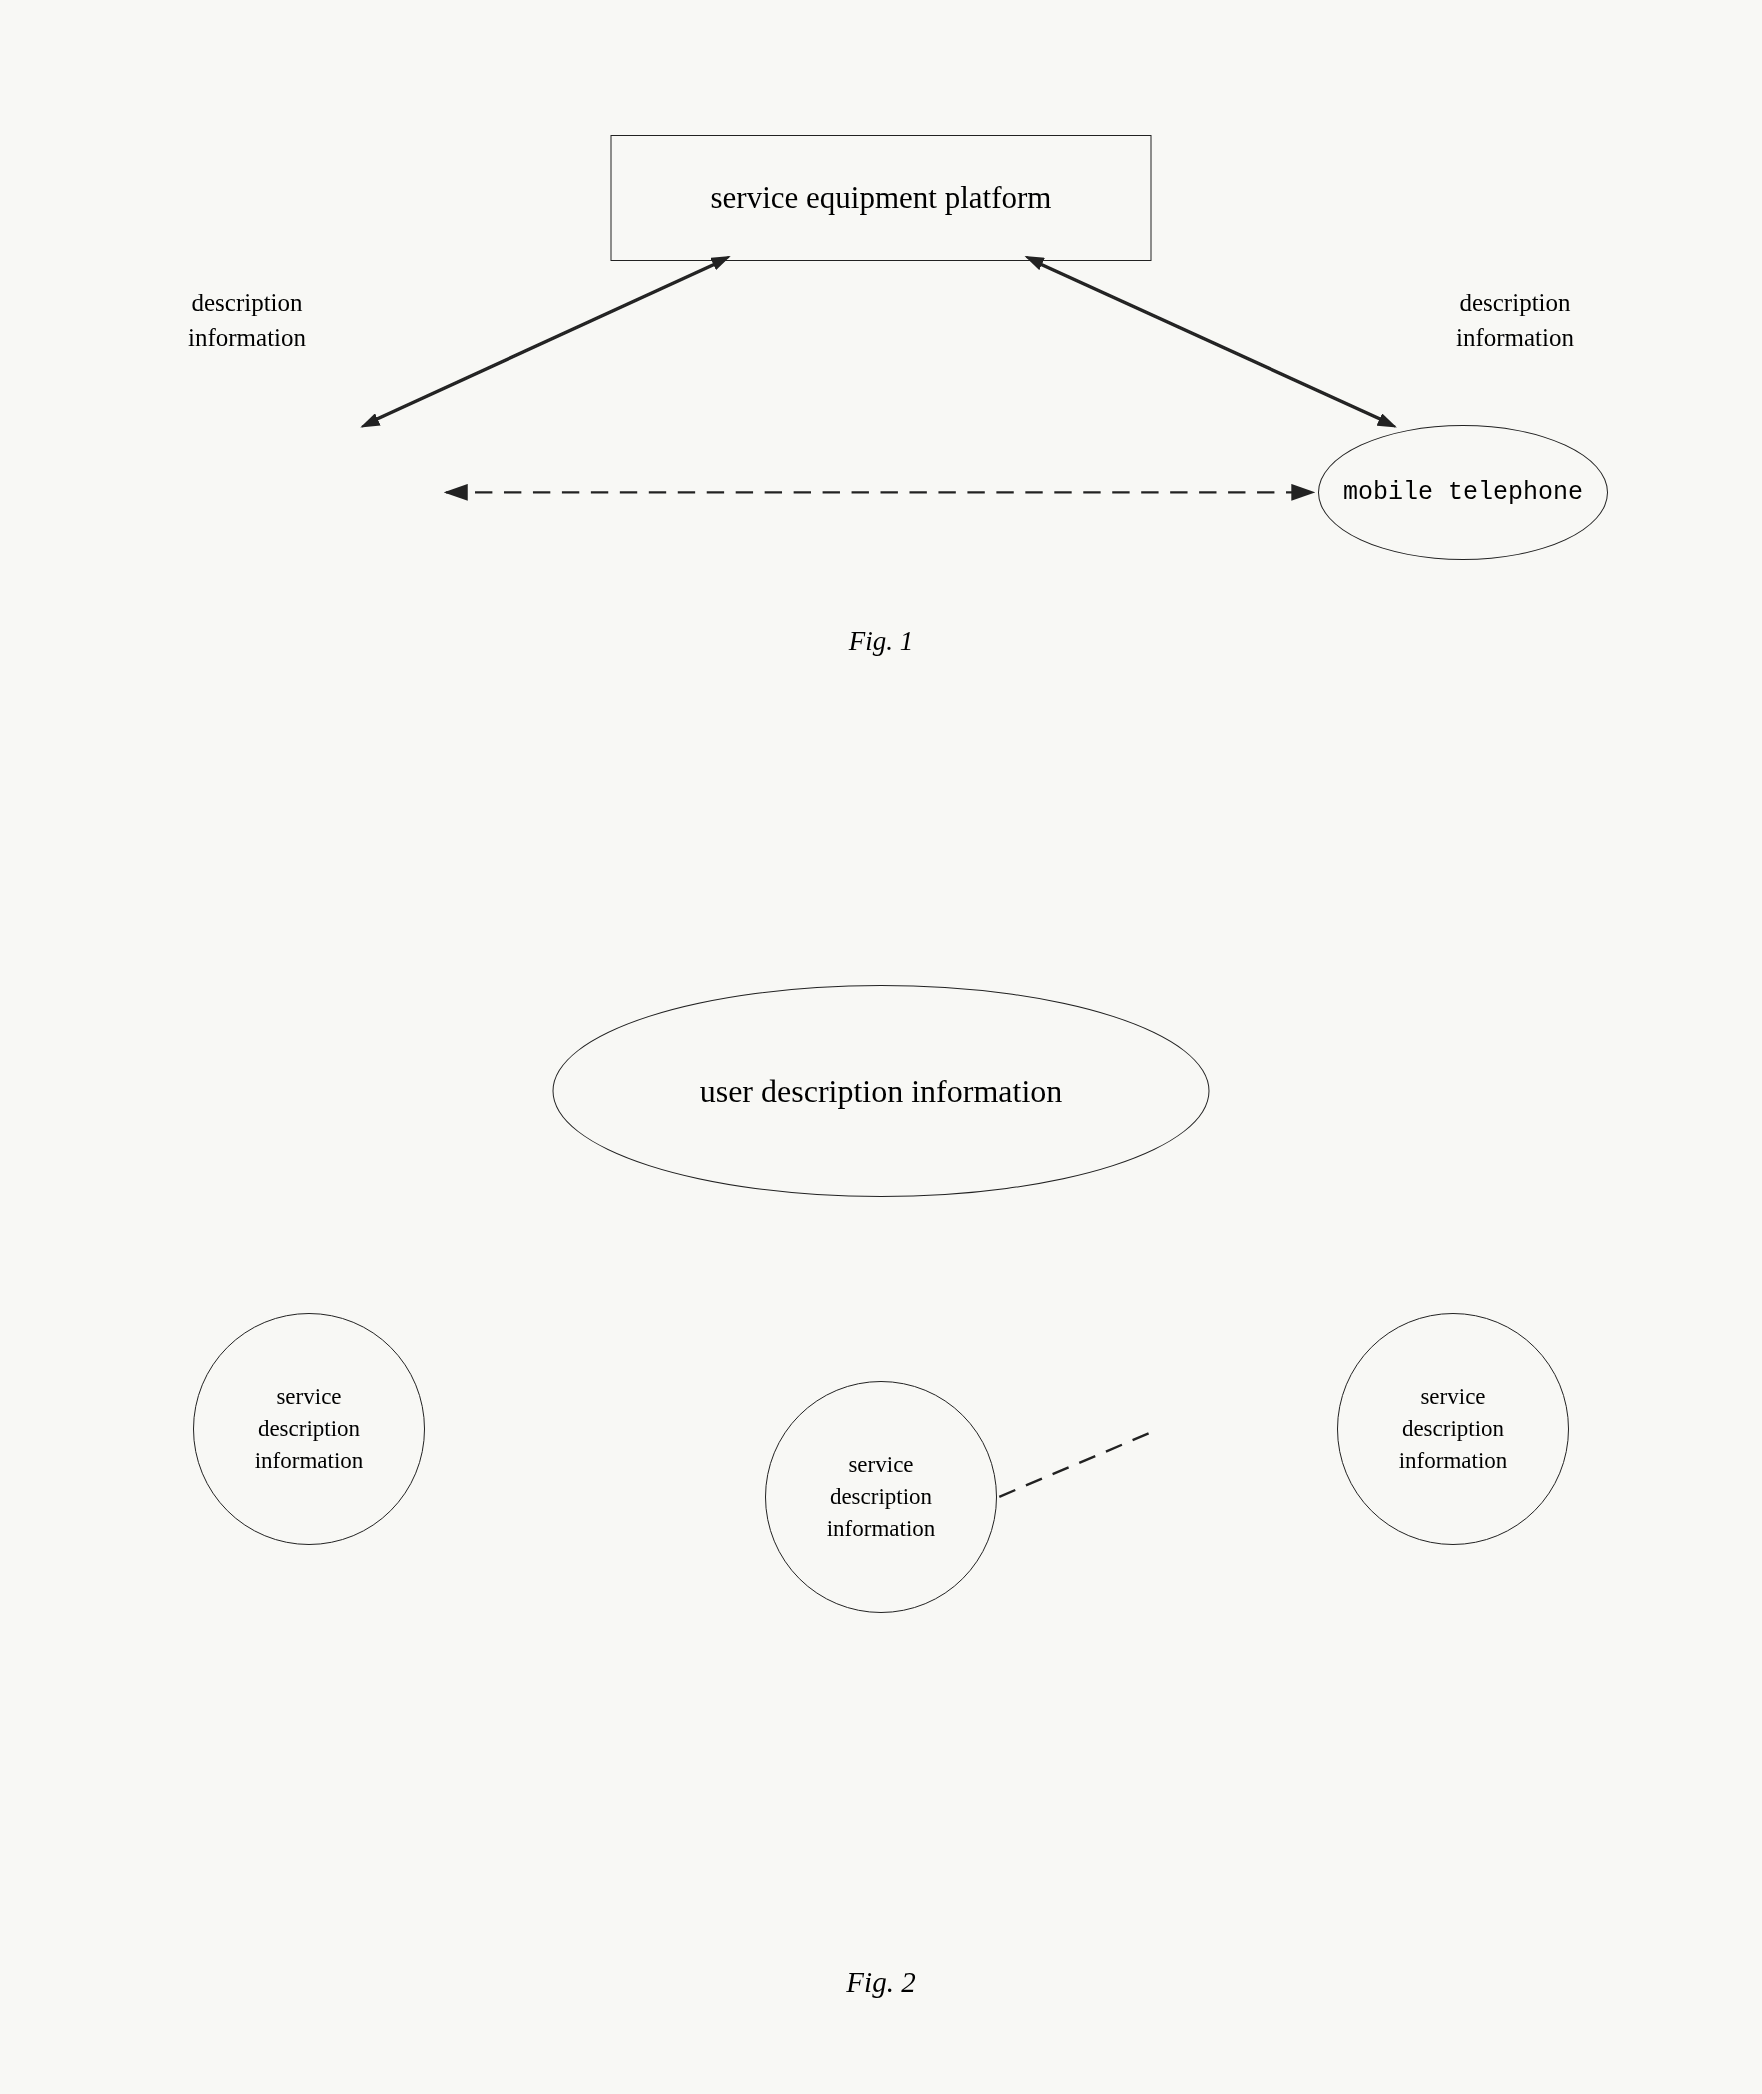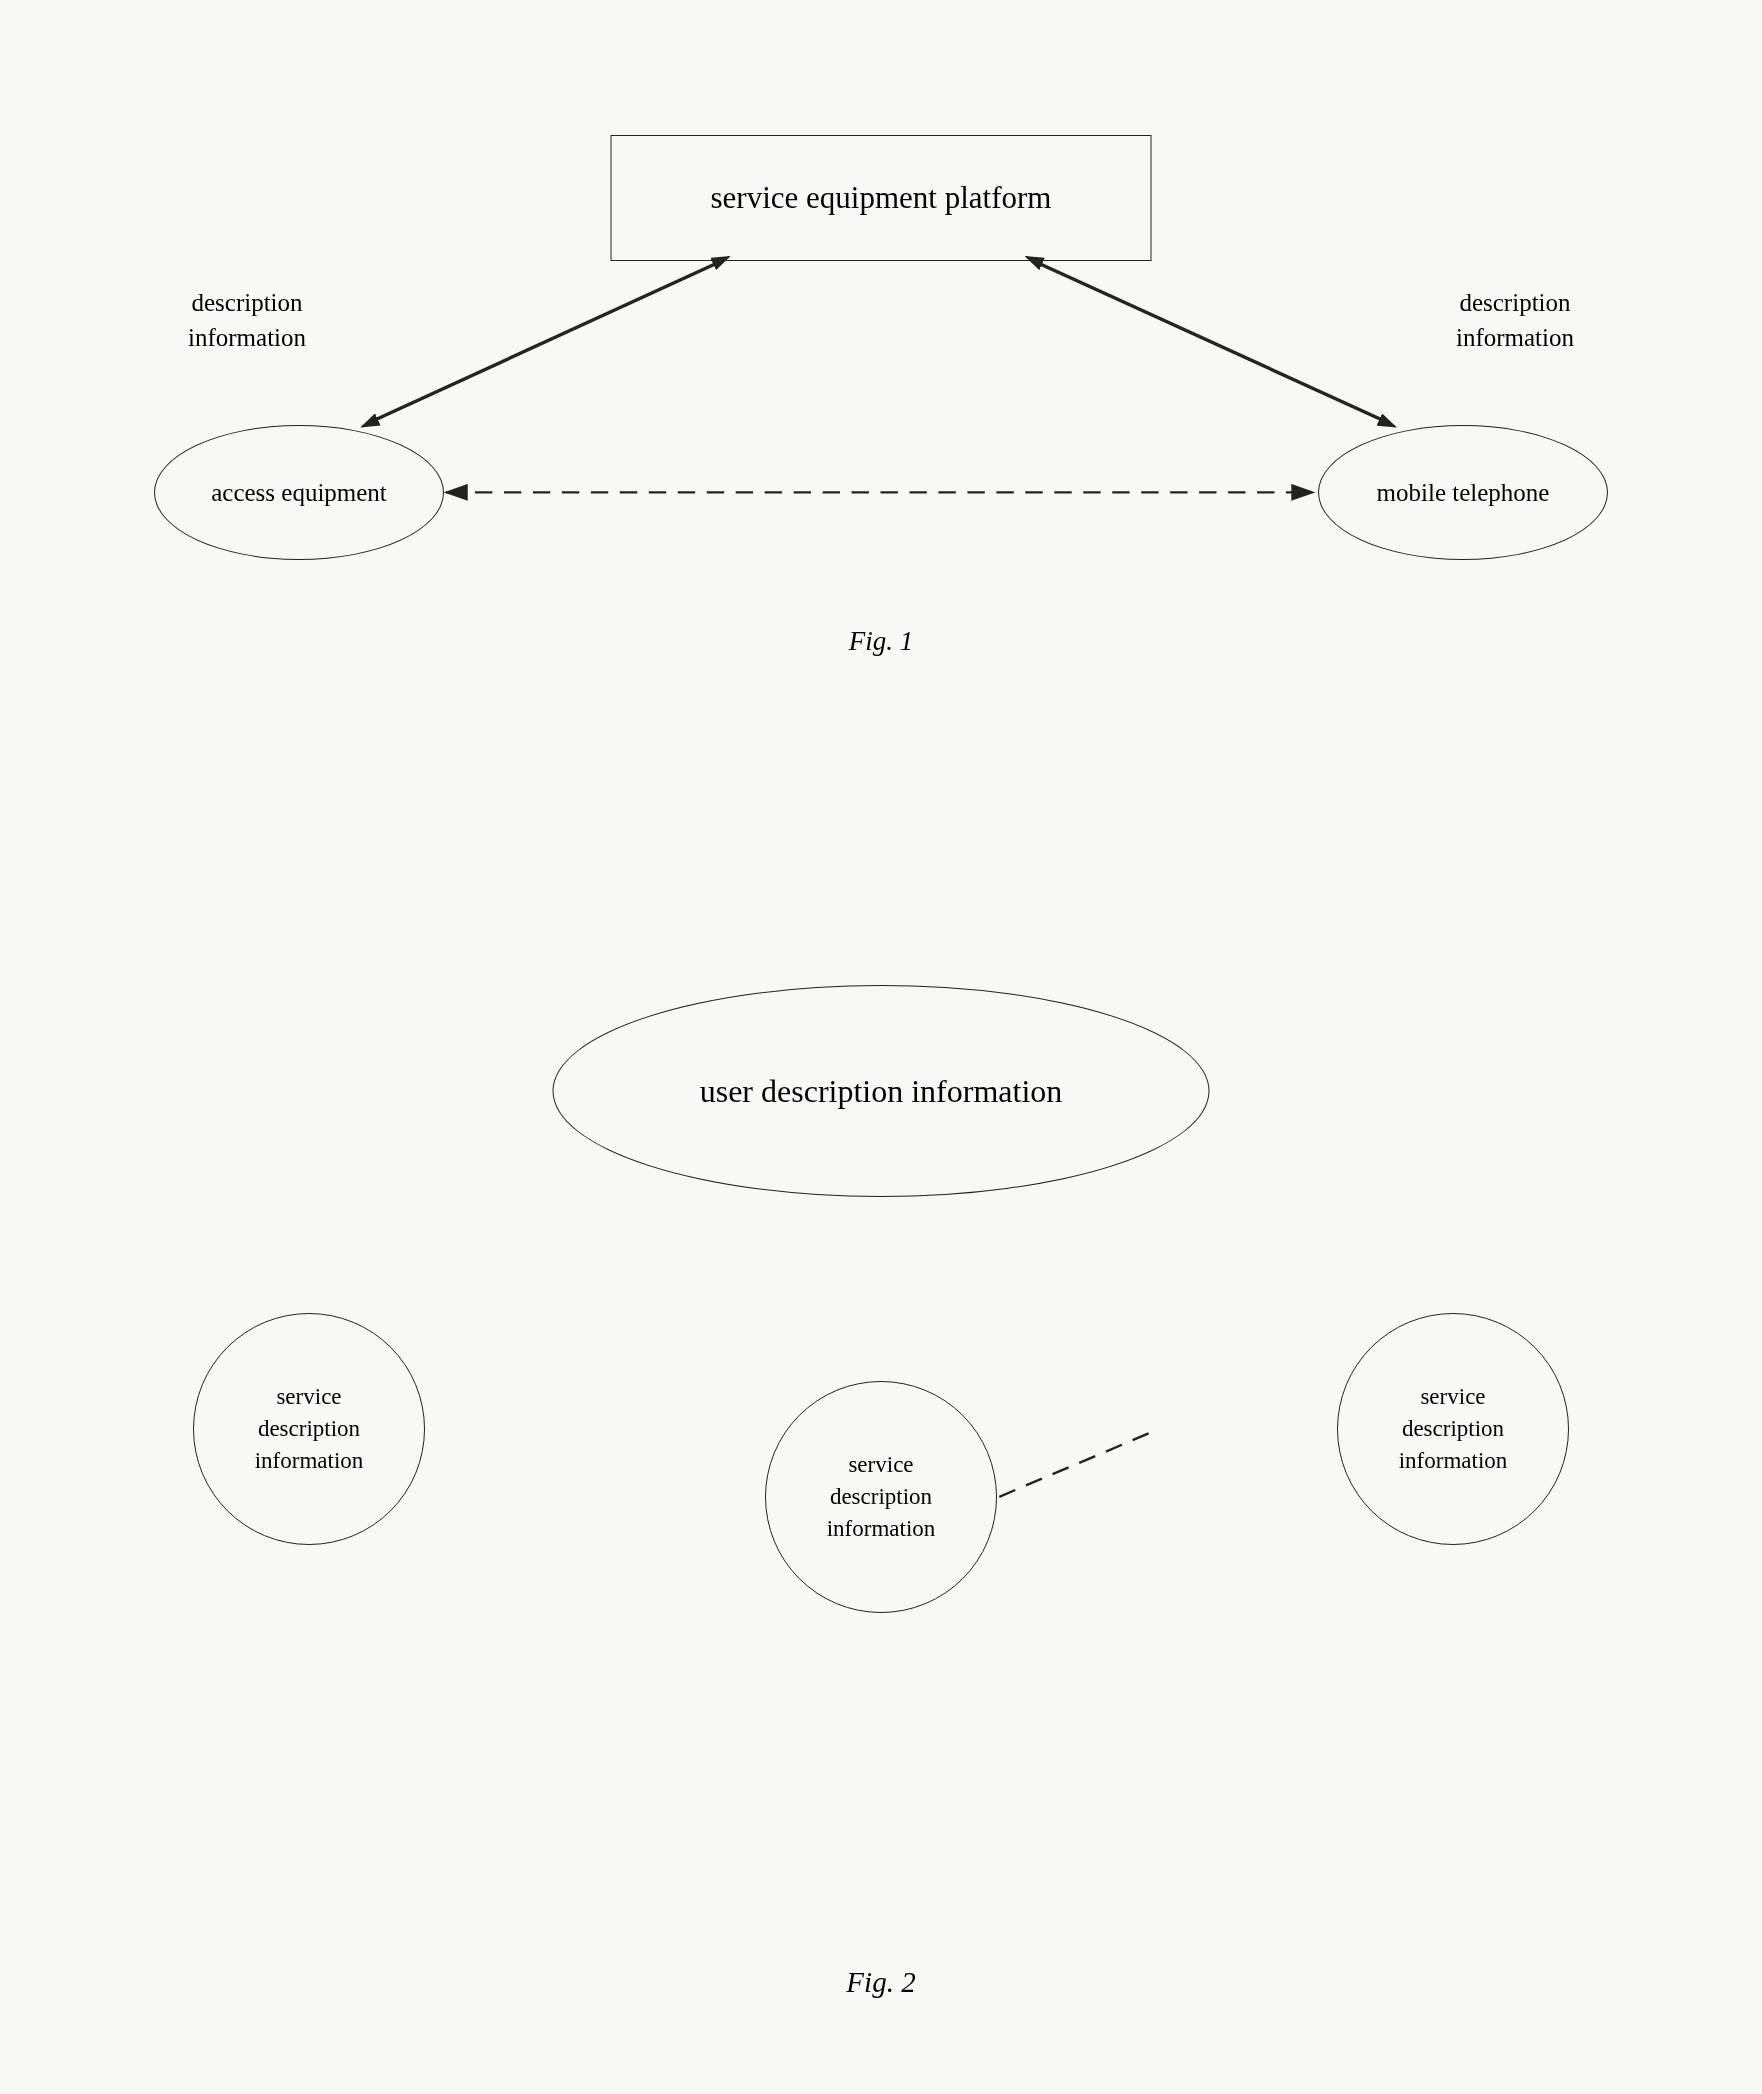--- a/index.html
+++ b/index.html
@@ -78,20 +78,21 @@
       width: 290px;
       height: 135px;
       border: 1.9px solid #222;
       border-radius: 50%;
       background: transparent;
       display: flex;
       align-items: center;
       justify-content: center;
       font-size: 25px;
       text-align: center;
+      font-family: Liberation Mono, monospace;
     }
 
     
     .desc-left {
       position: absolute;
       top: 208px;
       left: 188px;
       font-size: 25px;
       text-align: center;
       line-height: 1.4;
@@ -231,23 +232,20 @@
     <div class="desc-left">
       <span>description</span><br>
       <span>information</span>
     </div>
 
     <div class="desc-right">
       <span>description</span><br>
       <span>information</span>
     </div>
 
-    <div class="access-ellipse">
-      <span>access equipment</span>
-    </div>
 
     <div class="mobile-ellipse">
       <span>mobile telephone</span>
     </div>
 
     <svg class="fig1-svg" viewBox="0 0 1825 620" xmlns="http://www.w3.org/2000/svg">
       <defs>
         <marker id="arrowhead" markerWidth="10" markerHeight="7" refX="9" refY="3.5" orient="auto">
           <polygon points="0 0, 10 3.5, 0 7" fill="#222"></polygon>
         </marker>

